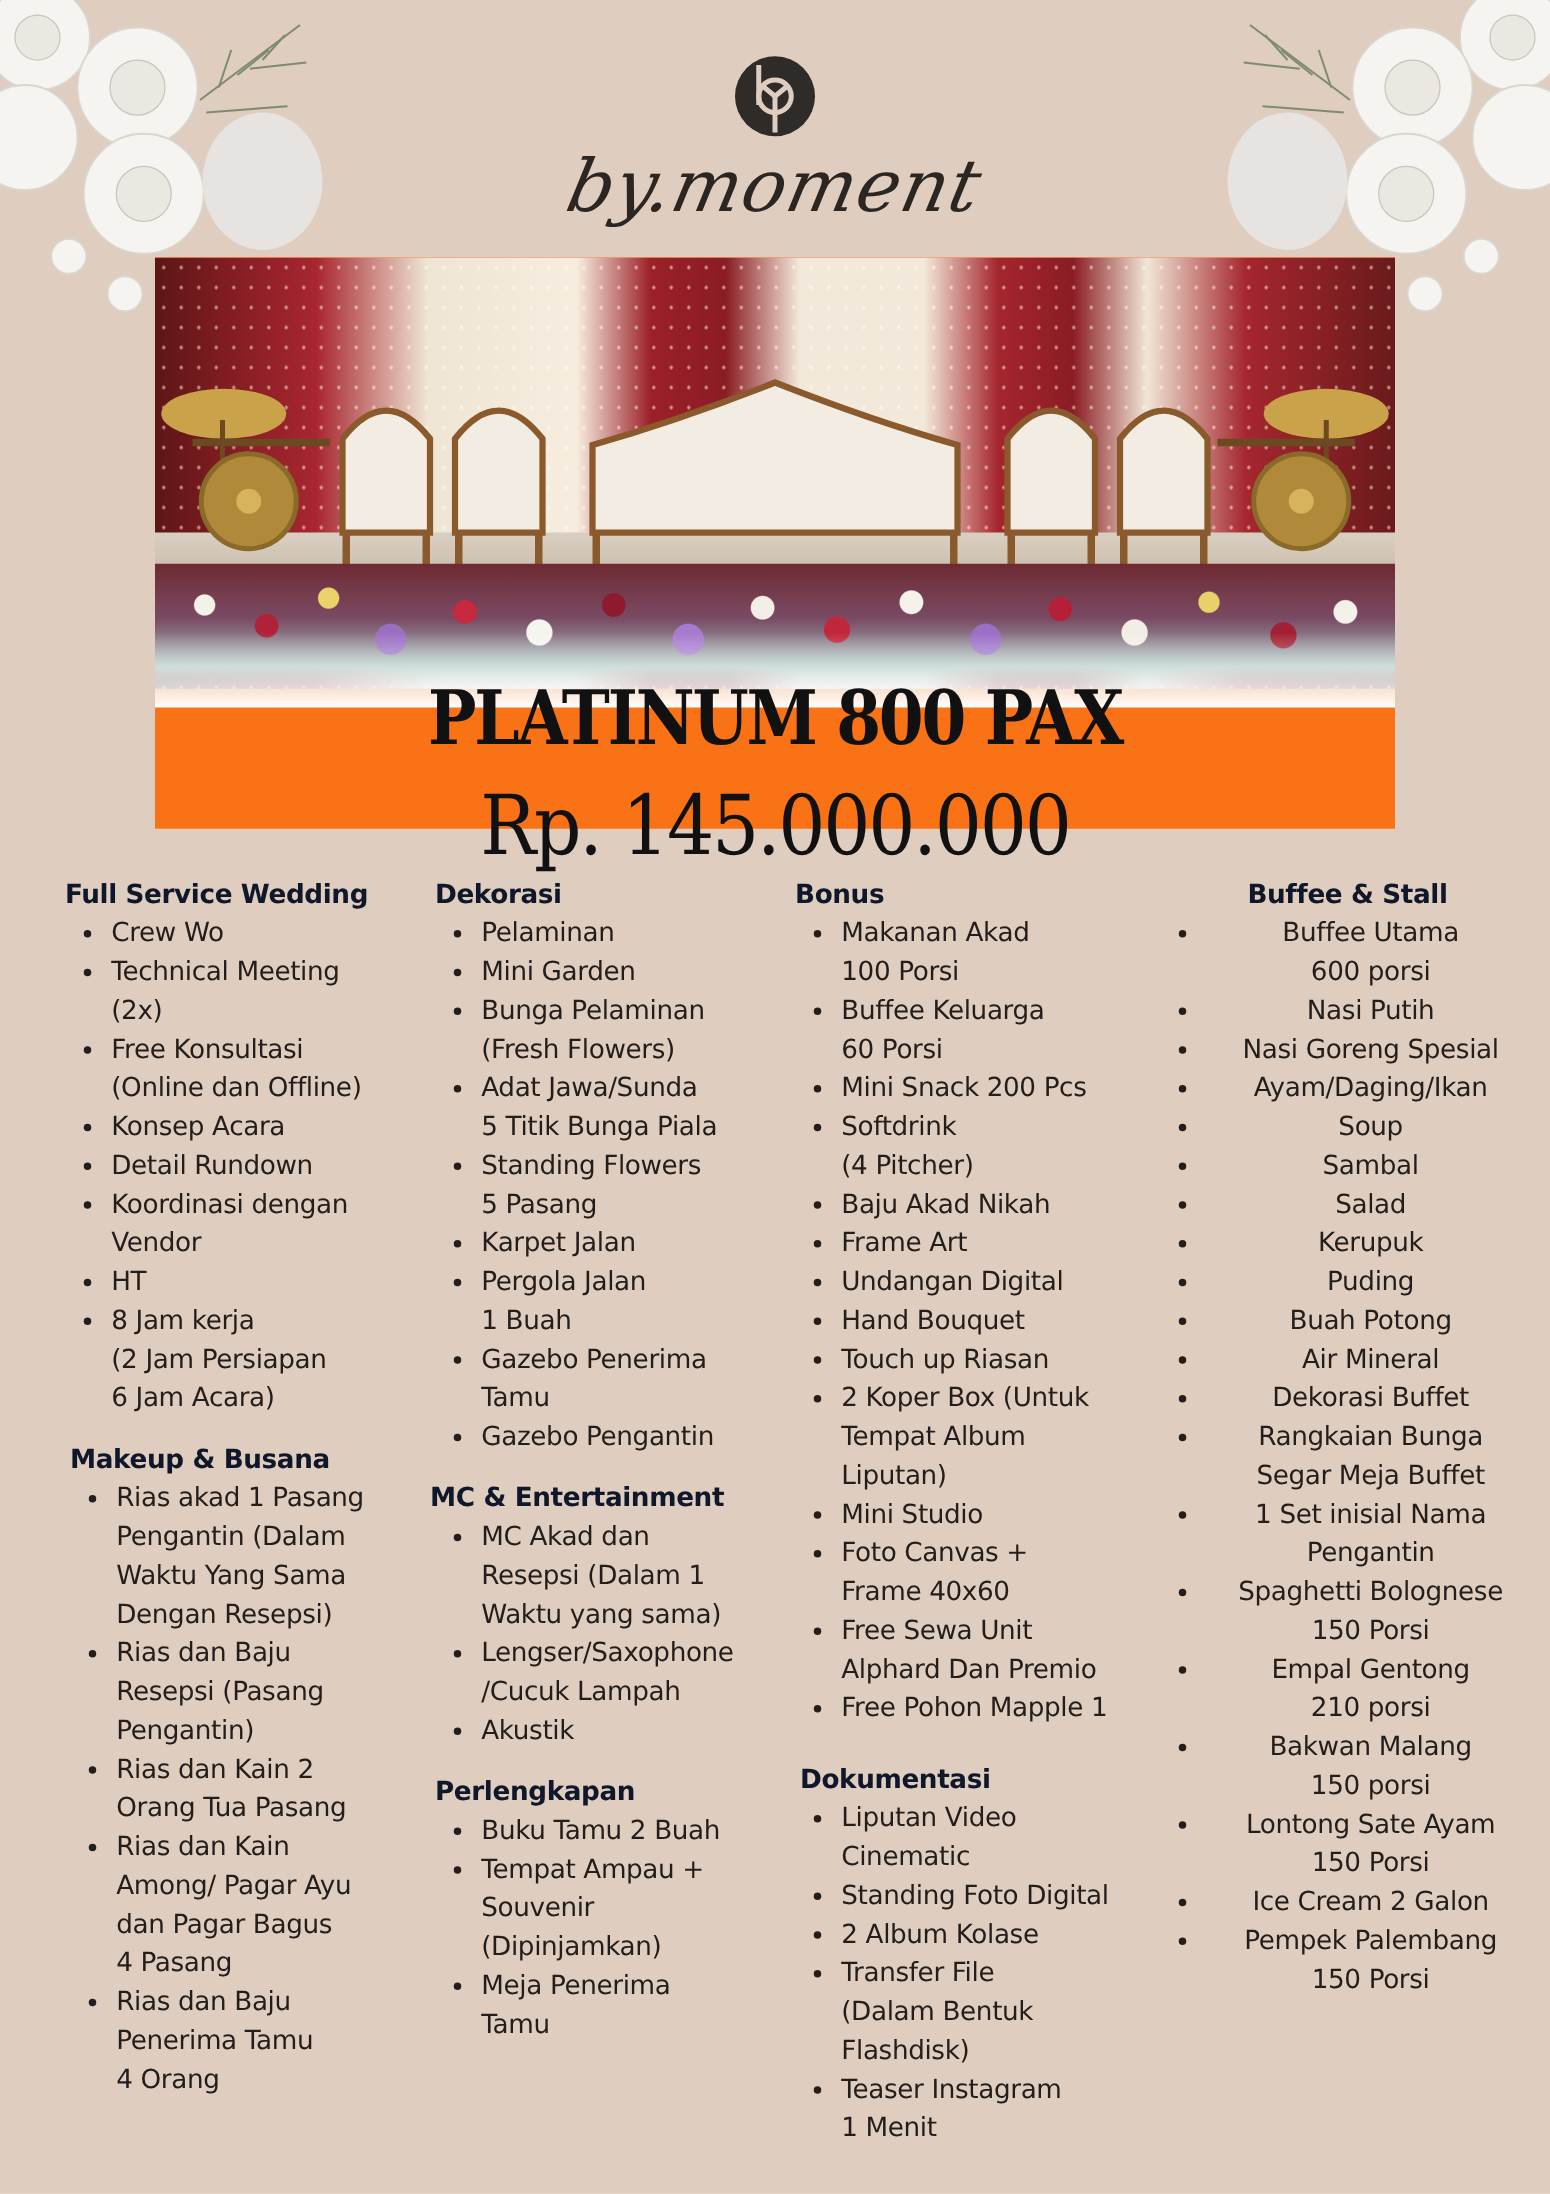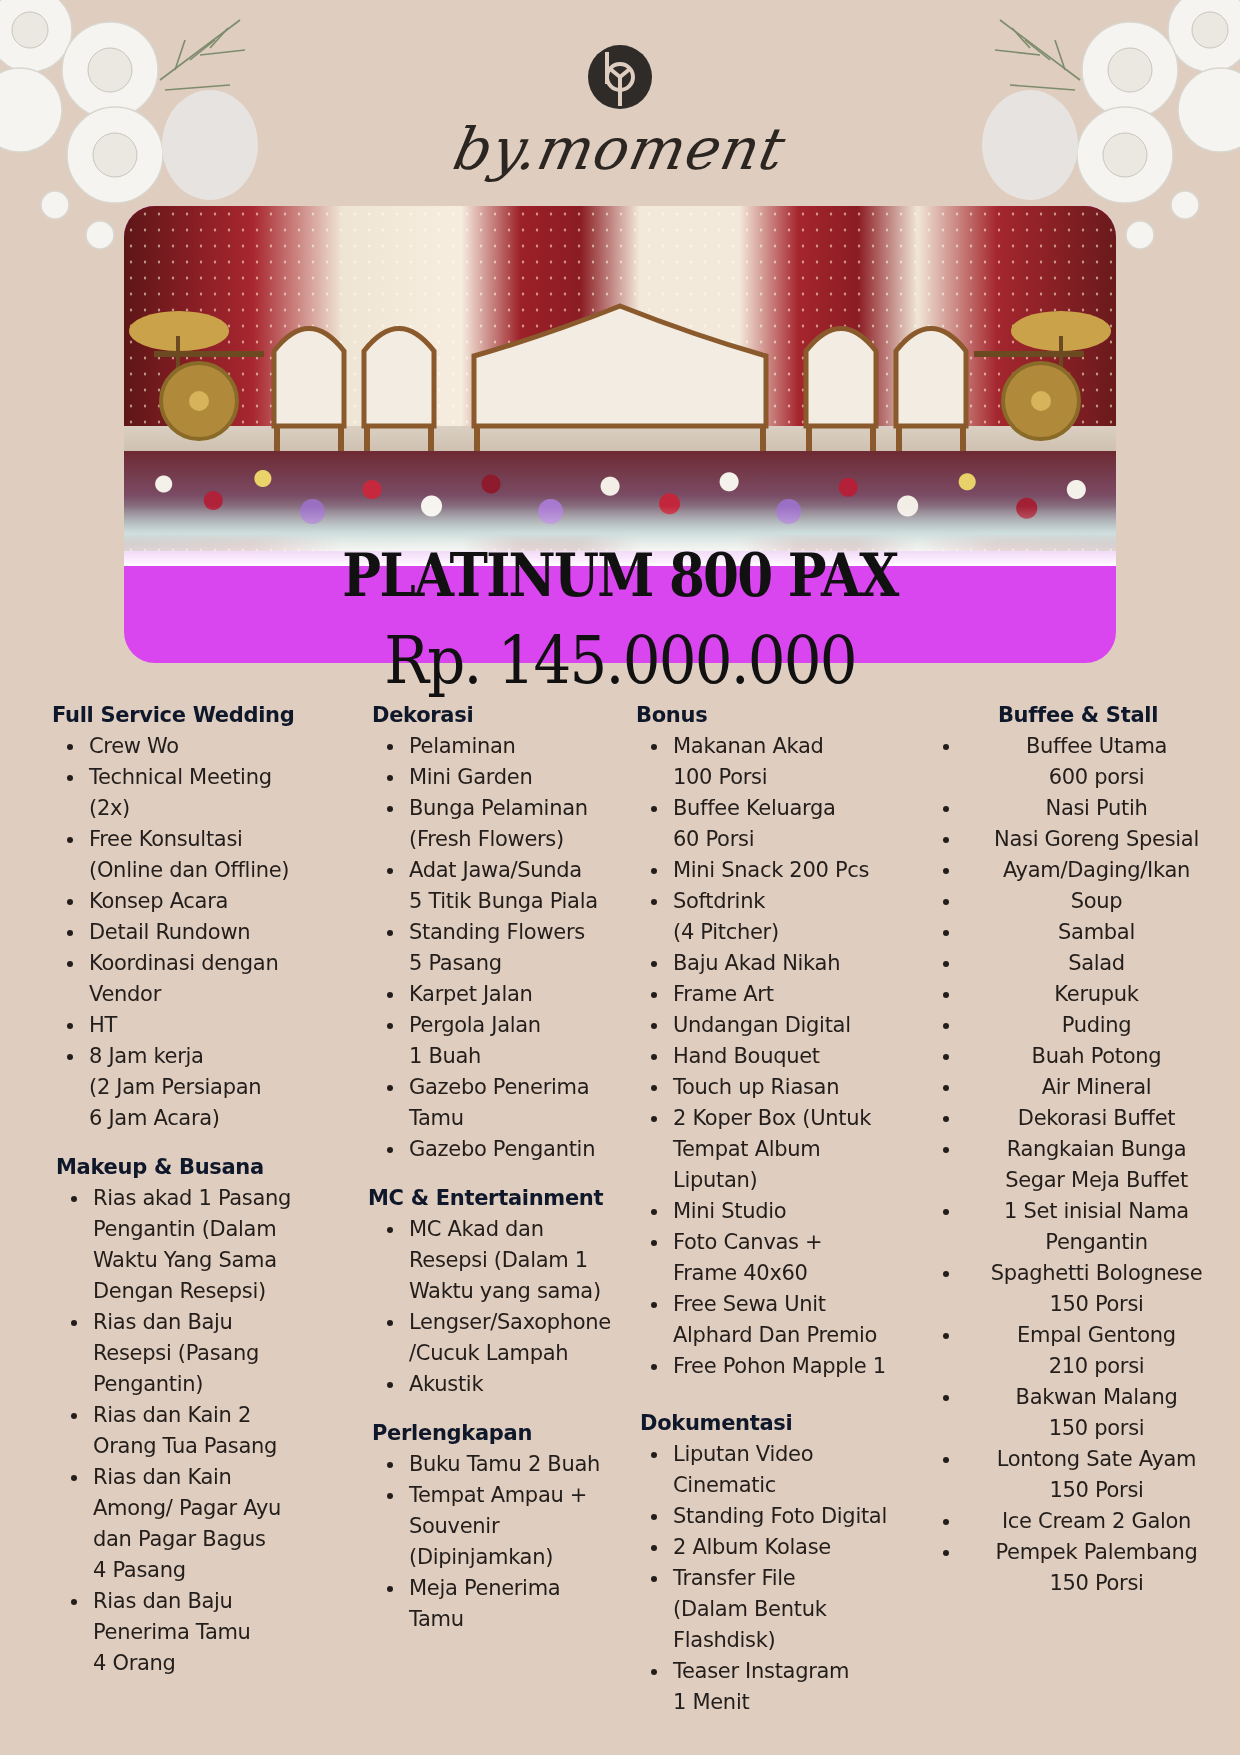--- a/index.html
+++ b/index.html
@@ -38,23 +38,22 @@
     color: #3a342f;
     margin-top: 0px;
     display: block;
   }
 
   
   .banner {
     position: absolute;
     left: 124px; top: 206px;
     width: 992px; height: 457px;
-    background: #d946ef;
+    background: #f97316;
     overflow: hidden;
-    border-radius: 31px;
   }
   .stage {
     position: absolute; left: 0; top: 0; width: 100%; height: 345px;
     background:
       linear-gradient(90deg, #5d1616 0%, #8e1f27 8%, #a8262f 13%, #efe5d4 22%, #f6eddf 34%, #9c2028 40%, #8b1c24 46%, #f3e9da 52%, #f3e9da 62%, #a5252d 68%, #8b1c24 74%, #f0e6d6 80%, #a5262e 88%, #6a1a1c 100%);
   }
   .stage::after {
     content: ""; position: absolute; inset: 0;
     background-image: radial-gradient(#fff7d0 1px, transparent 1.6px);
     background-size: 14px 16px;
@@ -284,21 +283,21 @@
 Among/ Pagar Ayu
 dan Pagar Bagus
 4 Pasang</li>
           <li>Rias dan Baju
 Penerima Tamu
 4 Orang</li>
         </ul>
     </div>
   </div>
 
-  <div class="col" style="left:348px; width:290px;margin-left:24px;">
+  <div class="col" style="left:348px; width:290px;">
     <div class="section">
       <div class="section-title">Dekorasi</div>
       <ul class="items">
           <li>Pelaminan</li>
           <li>Mini Garden</li>
           <li>Bunga Pelaminan
 (Fresh Flowers)</li>
           <li>Adat Jawa/Sunda
 5 Titik Bunga Piala</li>
           <li>Standing Flowers

